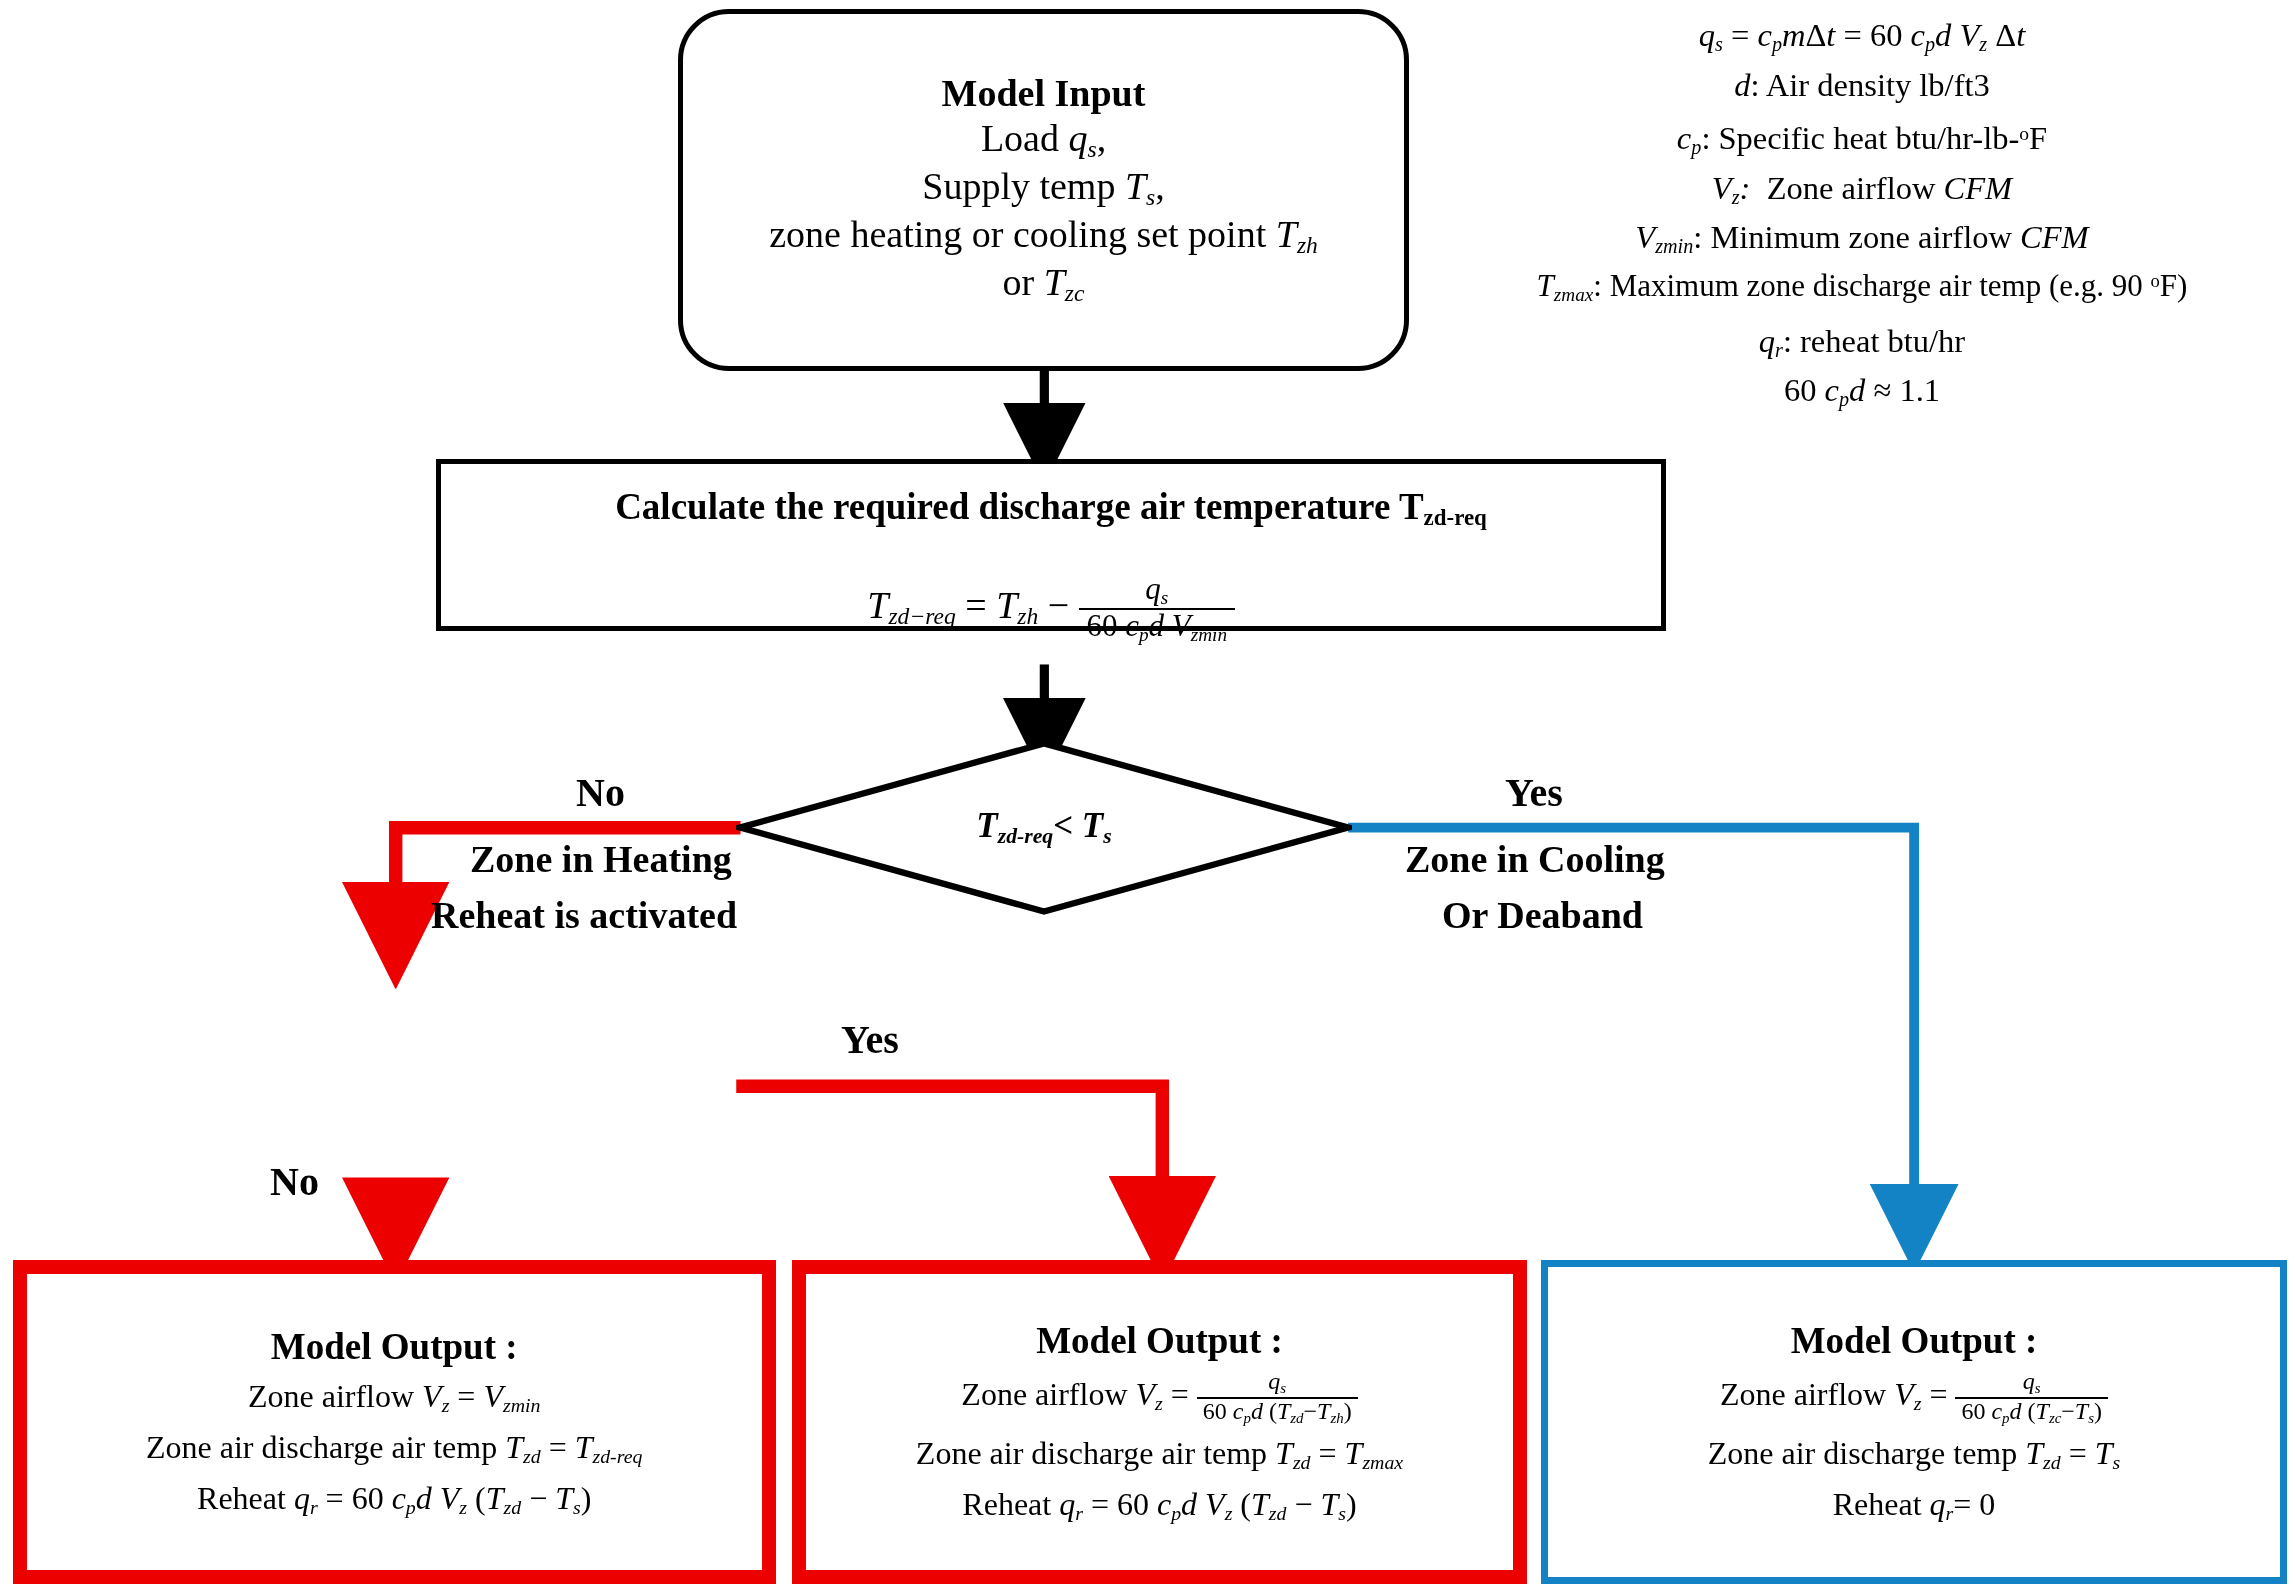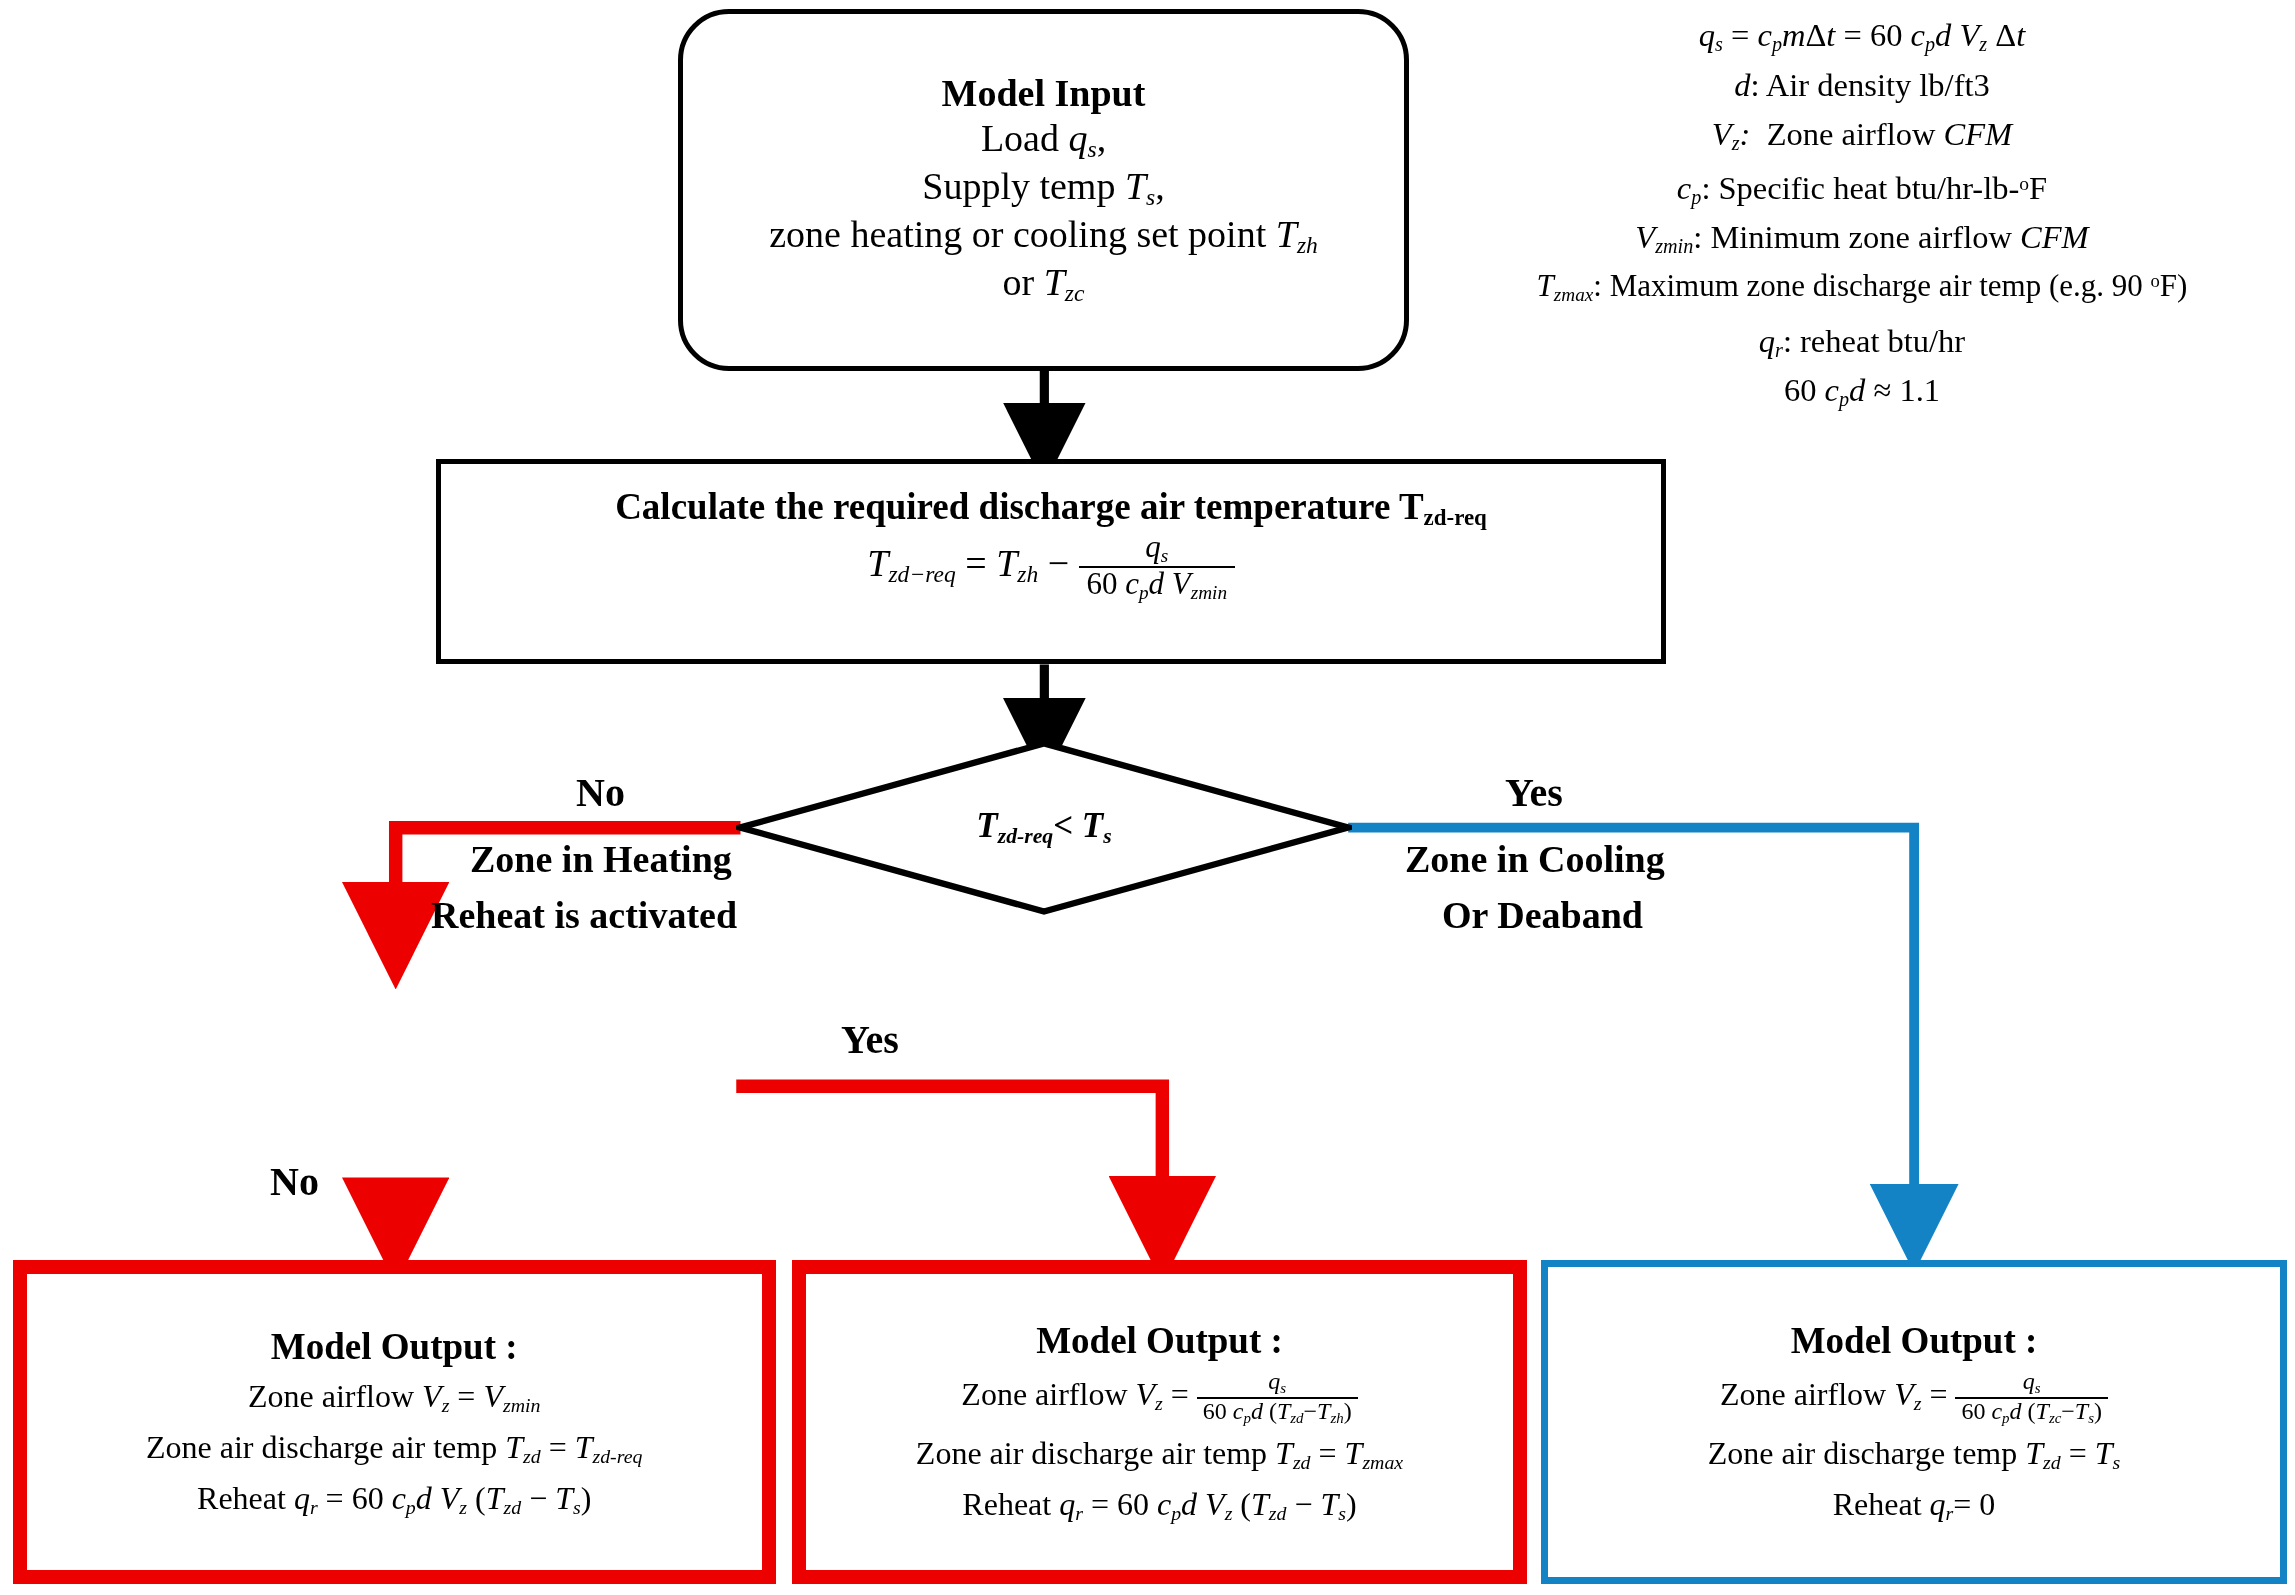--- a/index.html
+++ b/index.html
@@ -85,41 +85,41 @@
     <div class="ln">or <span class="it">T<sub>zc</sub></span></div>
   </div>
 
   <div id="legend" style="left:1438px;top:11.3px;width:848px;font-size:32.5px;line-height:1.52;">
     <div class="lrow">
       <span class="it">q<sub>s</sub></span> = <span class="it">c<sub>p</sub>m</span>Δ<span class="it">t</span> = 60 <span class="it">c<sub>p</sub>d V<sub>z</sub></span> Δ<span class="it">t</span>
     </div>
     <div class="lrow">
       <span class="it">d</span>: Air density lb/ft3
     </div>
-    <div class="lrow">
-      <span class="it">V<sub>z</sub>:</span>&nbsp; Zone airflow <span class="it">CFM</span>
-    </div>
     <div class="lrow" style="padding-top:4.2px;">
       <span class="it">c<sub>p</sub></span>: Specific heat btu/hr-lb-<sup>o</sup>F
     </div>
     <div class="lrow">
+      <span class="it">V<sub>z</sub>:</span>&nbsp; Zone airflow <span class="it">CFM</span>
+    </div>
+    <div class="lrow">
       <span class="it">V<sub>zmin</sub></span>: Minimum zone airflow <span class="it">CFM</span>
     </div>
     <div class="lrow" style="font-size:31px;">
       <span class="it">T<sub>zmax</sub></span>: Maximum zone discharge air temp (e.g. 90 <sup>o</sup>F)
     </div>
     <div class="lrow" style="padding-top:7px;">
       <span class="it">q<sub>r</sub></span>: reheat btu/hr
     </div>
     <div class="lrow">
       60 <span class="it">c<sub>p</sub>d</span> ≈ 1.1
     </div>
   </div>
 
-  <div class="node black" style="left:436px;top:459px;width:1230px;height:205px;font-size:37px;justify-content:flex-start;padding-top:21px;">
+  <div class="node black" style="left:436px;top:459px;width:1230px;height:172px;font-size:37px;justify-content:flex-start;padding-top:21px;gap:42px;">
     <div class="ttl ln" style="font-size:37px;">
       Calculate the required discharge air temperature T<sub style="font-style:normal;">zd-req</sub>
     </div>
     <div class="ln" style="margin-top:0;font-size:38px;">
       <span class="it">T<sub>zd−req</sub></span> = <span class="it">T<sub>zh</sub></span> −
       <span class="frac big" style="font-size:31px;">
         <span class="num"><span class="it">q<sub>s</sub></span></span>
         <span class="den">60 <span class="it">c<sub>p</sub>d V<sub>zmin</sub></span></span>
       </span>
     </div>

